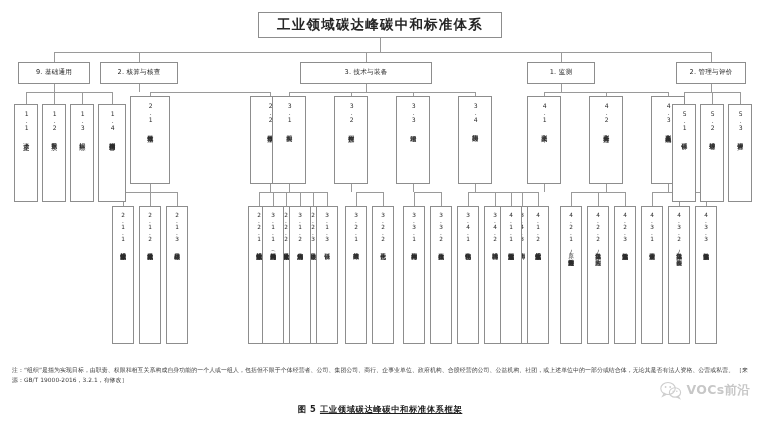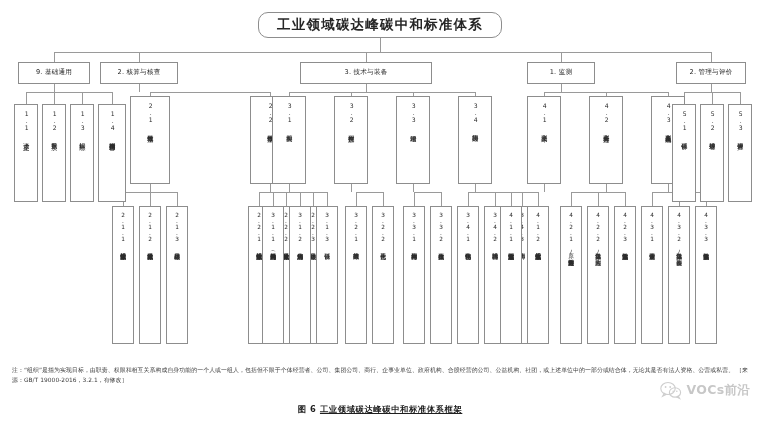--- a/index.html
+++ b/index.html
@@ -103,21 +103,21 @@
     font-weight:600;
     letter-spacing:.3px;
     text-align:right;
   }
 </style>
 </head>
 <body>
 
 <div id="chart-canvas">
 
-  <div class="box title" id="root-box" style="left:258px;top:12px;width:244px;height:26px;border-radius:10px;">工业领域碳达峰碳中和标准体系</div>
+  <div class="box title" id="root-box" style="left:258px;top:12px;width:244px;height:26px;">工业领域碳达峰碳中和标准体系</div>
 
   <div id="lines">
       <div class="ln lnv" style="left:380px;top:38px;height:14px;"></div>
       <div class="ln lnh" style="left:54px;top:52px;width:657px;"></div>
       <div class="ln lnv" style="left:54px;top:52px;height:10px;"></div>
       <div class="ln lnv" style="left:54px;top:84px;height:8px;"></div>
       <div class="ln lnh" style="left:26px;top:92px;width:86px;"></div>
       <div class="ln lnv" style="left:26px;top:92px;height:12px;"></div>
       <div class="ln lnv" style="left:54px;top:92px;height:12px;"></div>
       <div class="ln lnv" style="left:82px;top:92px;height:12px;"></div>
@@ -315,21 +315,21 @@
       <div class="vbox lvl3" style="left:728px;top:104px;width:24px;height:98px;">
         <span class="ve vt">5.3 碳资产管理</span>
       </div>
     </div>
 
 </div>
 
 <div id="note">注：“组织”是指为实现目标，由职责、权限和相互关系构成自身功能的一个人或一组人，包括但不限于个体经营者、公司、集团公司、商行、企事业单位、政府机构、合股经营的公司、公益机构、社团，或上述单位中的一部分或结合体，无论其是否有法人资格、公营或私营。 ［来源：GB/T 19000-2016，3.2.1，有修改］</div>
 
 <div id="caption">
-  <span>图 6</span>
+  <span>图 5</span>
   <span class="u">工业领域碳达峰碳中和标准体系框架</span>
 </div>
 
 <div id="watermark">
   <span class="wlogo">
     <svg width="22" height="19" viewBox="0 0 22 19">
       <ellipse cx="8" cy="7.5" rx="7.2" ry="6" fill="none" stroke="#a6a6a6" stroke-width="1.1"></ellipse>
       <path d="M4.2 12.4 L2.6 15.2 L5.8 13.6 Z" fill="none" stroke="#a6a6a6" stroke-width="1.1"></path>
       <circle cx="5.6" cy="6" r="0.9" fill="#a6a6a6"></circle>
       <circle cx="10.2" cy="6" r="0.9" fill="#a6a6a6"></circle>

